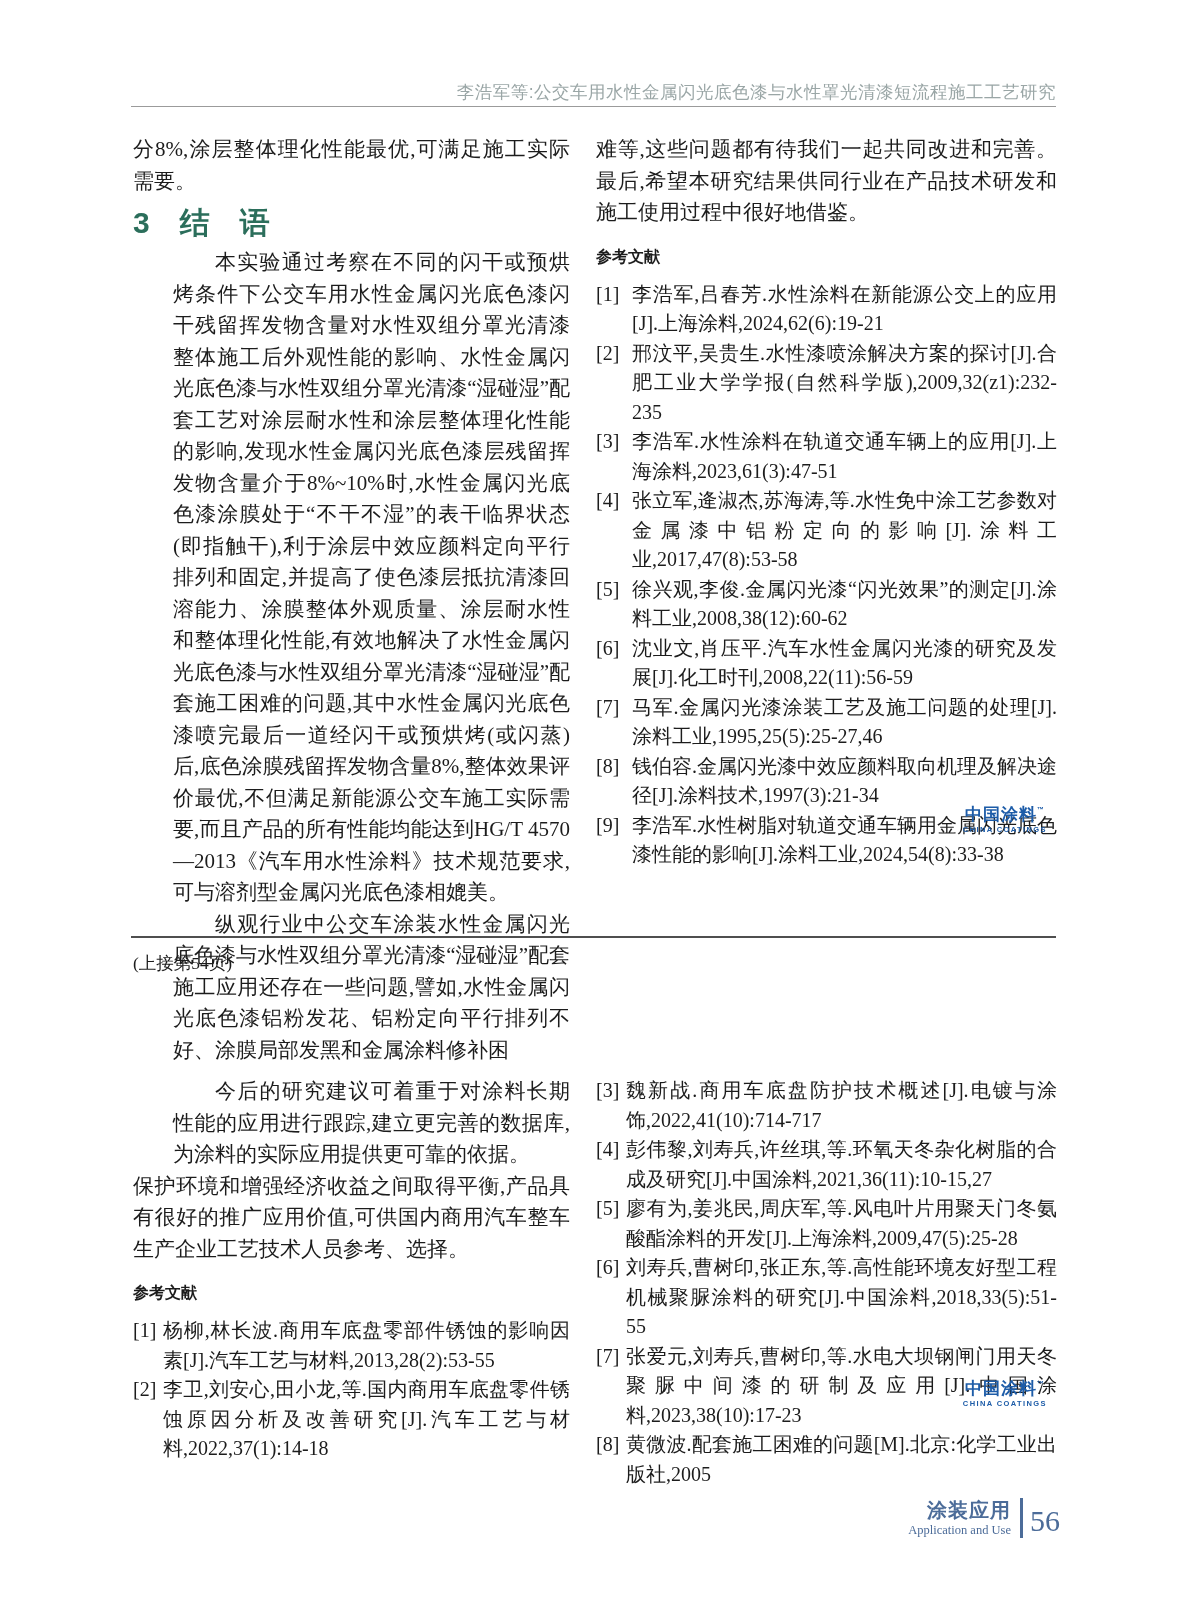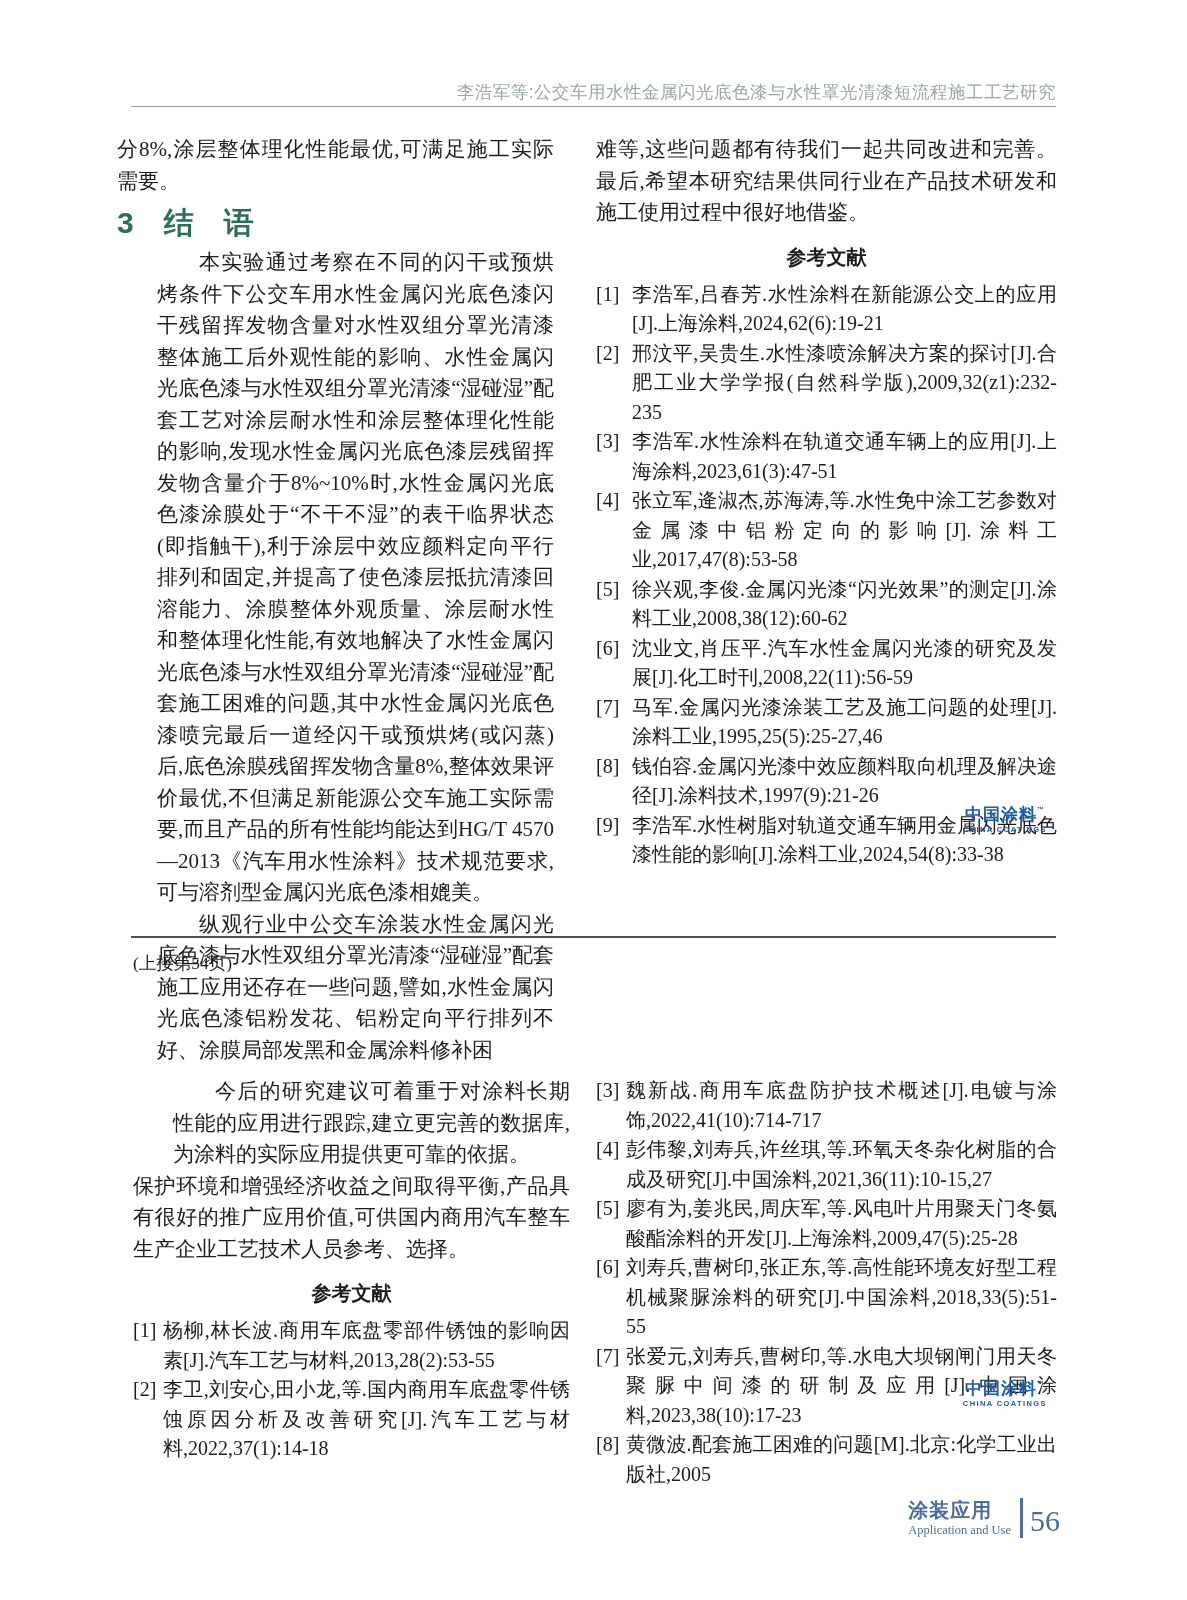--- a/index.html
+++ b/index.html
@@ -24,21 +24,21 @@
     white-space: nowrap;
   }
   .head-rule {
     position: absolute;
     left: 131px; right: 131px; top: 106px;
     height: 1px;
     background: var(--rule_light, #9b9b9b);
   }
   
   .col { position: absolute; }
-  .col-a1-left  { left: 117px; top: 134px; width: 437px; }
+  .col-a1-left  { left: 133px; top: 134px; width: 437px; }
   .col-a1-right { left: 596px; top: 134px; width: 461px; }
   .col-a2-left  { left: 133px; top: 1076px; width: 437px; }
   .col-a2-right { left: 596px; top: 1076px; width: 461px; }
 
   .body-text {
     margin: 0;
     font-size: 21px;
     line-height: 31.5px;
     text-align: justify;
     text-justify: inter-ideograph;
@@ -48,24 +48,24 @@
   .section-heading {
     margin: 11px 0 9px 0;
     font-family: "Liberation Sans", sans-serif;
     font-weight: bold;
     font-size: 30px;
     line-height: 30px;
     color: var(--teal, #2b6e5b);
   }
   .ref-heading {
     margin: 15px 0 10px 0;
-    font-size: 20px;
+    font-size: 16px;
     line-height: 26px;
     font-weight: bold;
-    text-align: center;
+    text-align: left;
   }
   .ref-list { margin: 0; }
   .ref-item {
     display: flex;
     font-size: 20px;
     line-height: 29.5px;
     text-align: justify;
     text-justify: inter-ideograph;
   }
   .ref-item .ref-label { flex: 0 0 36px; }
@@ -113,21 +113,21 @@
   }
 
   
   .footer {
     position: absolute;
     right: 127px; top: 1498px;
     display: flex;
     align-items: center;
     color: var(--footer_blue, #4c6c99);
   }
-  .footer-section { text-align: left; margin-left: 30px; }
+  .footer-section { text-align: right; margin-left: 30px; }
   .footer-zh {
     font-family: "Liberation Sans", sans-serif;
     font-weight: bold;
     font-size: 20px;
     line-height: 22px;
     letter-spacing: 1px;
   }
   .footer-en {
     font-size: 12.5px;
     line-height: 14px;
@@ -186,21 +186,21 @@
       <div class="ref-item">
           <span class="ref-label">[6]</span>
           <span class="ref-text">沈业文,肖压平.汽车水性金属闪光漆的研究及发展[J].化工时刊,2008,22(11):56-59</span>
         </div>
       <div class="ref-item">
           <span class="ref-label">[7]</span>
           <span class="ref-text">马军.金属闪光漆涂装工艺及施工问题的处理[J].涂料工业,1995,25(5):25-27,46</span>
         </div>
       <div class="ref-item">
           <span class="ref-label">[8]</span>
-          <span class="ref-text">钱伯容.金属闪光漆中效应颜料取向机理及解决途径[J].涂料技术,1997(9):21-26</span>
+          <span class="ref-text">钱伯容.金属闪光漆中效应颜料取向机理及解决途径[J].涂料技术,1997(3):21-34</span>
         </div>
       <div class="ref-item">
           <span class="ref-label">[9]</span>
           <span class="ref-text">李浩军.水性树脂对轨道交通车辆用金属闪光底色漆性能的影响[J].涂料工业,2024,54(8):33-38</span>
         </div>
     </div>
   </div>
 
   <div class="logo logo-1">
     <div class="logo-zh"><span>中国涂料</span><span class="logo-tm">™</span></div>

